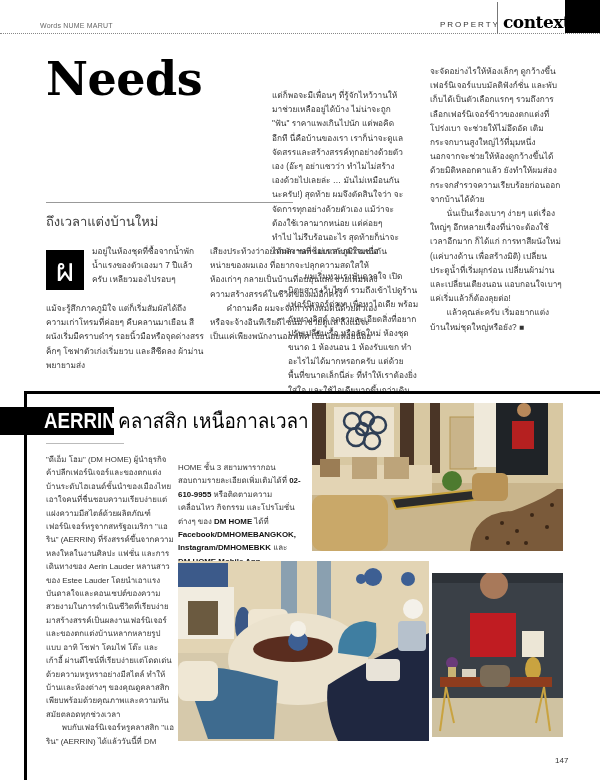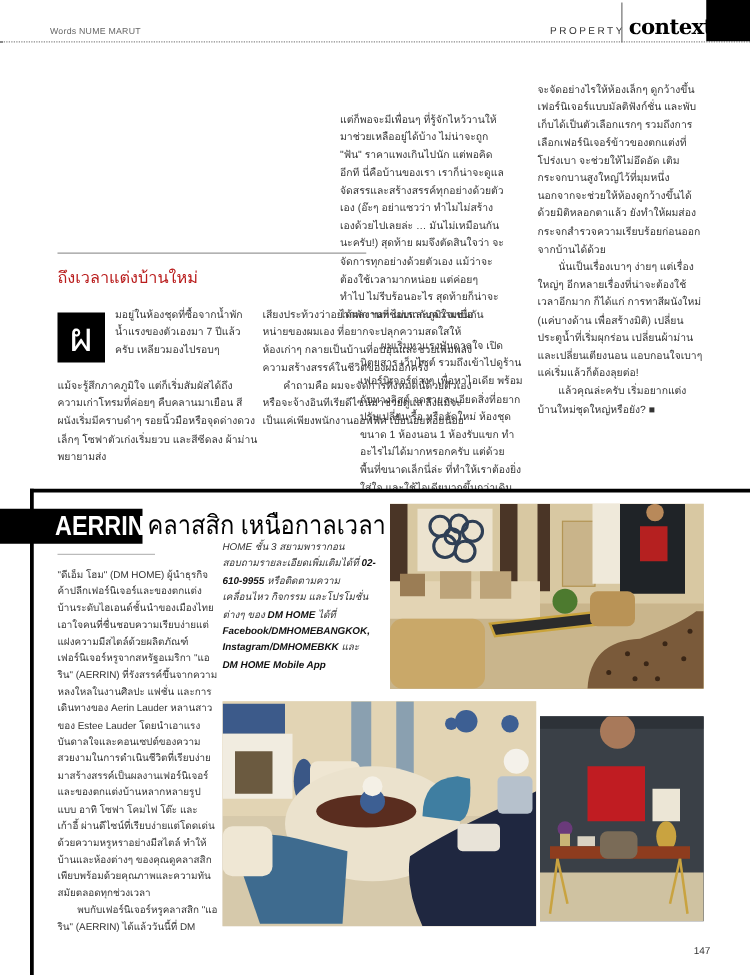--- a/index.html
+++ b/index.html
@@ -6,62 +6,63 @@
   body{width:600px;height:780px;position:relative;overflow:hidden;font-family:"DejaVu Sans",sans-serif;color:#222;}
   .abs{position:absolute;}
   .header-byline{left:40px;top:22px;font-size:7px;color:#666;letter-spacing:0.2px;font-family:"Liberation Sans",sans-serif;}
   .header-dots{left:0;top:33px;width:600px;border-top:1px dotted #888;}
   .header-section{left:440px;top:20px;font-size:8px;letter-spacing:2px;color:#333;font-family:"Liberation Sans",sans-serif;}
   .header-divider{left:497px;top:2px;width:1px;height:32px;background:#777;}
   .header-context{left:503px;top:12px;font-family:"DejaVu Serif",serif;font-weight:bold;font-size:17px;color:#000;letter-spacing:-0.5px;}
   .header-block{left:565px;top:0;width:35px;height:33px;background:#000;}
   .title{left:46px;top:58px;font-family:"DejaVu Serif",serif;font-weight:bold;font-size:46px;line-height:42px;color:#000;letter-spacing:-0.5px;}
   .title-rule{left:46px;top:202px;width:247px;border-top:1px solid #999;}
-  .subtitle{left:46px;top:211px;font-size:13px;color:#b91c1c;font-family:"Liberation Sans",sans-serif;}
+  .subtitle{left:46px;top:211px;font-size:13px;color:#404040;font-family:"Liberation Sans",sans-serif;}
   .col{font-family:"Liberation Sans",sans-serif;font-size:8.3px;line-height:14.2px;color:#333;}
   .dropcap{left:46px;top:250px;width:38px;height:40px;background:#000;color:#fff;font-size:32px;line-height:40px;text-align:center;font-family:"Liberation Sans",sans-serif;}
   .col1a{left:92px;top:244px;width:112px;}
   .col1b{left:46px;top:301px;width:160px;}
   .col2{left:210px;top:244px;width:172px;}
   .col3a{left:272px;top:77px;width:132px;margin-top:11px;}
   .col3b{left:288px;top:259px;width:132px;margin-top:10px;}
   .col4{left:430px;top:64px;width:134px;}
   .frame-top{left:24px;top:391px;width:576px;height:3px;background:#000;}
   .frame-left{left:24px;top:391px;width:3px;height:389px;background:#000;}
   .aerrin-bar{left:0;top:407px;width:114px;height:28px;background:#000;}
   .aerrin-word{left:44px;top:407px;color:#fff;font-family:"Liberation Sans",sans-serif;font-weight:bold;font-size:22px;line-height:28px;transform:scaleX(0.85);transform-origin:left;}
   .aerrin-thai{left:118px;top:407px;color:#000;font-family:"Liberation Sans",sans-serif;font-size:21px;line-height:28px;transform:scaleX(0.9);transform-origin:left;}
   .aerrin-underline{left:46px;top:443px;width:78px;border-top:1px solid #bbb;}
   .col5{left:46px;top:453px;width:128px;font-size:7.9px;line-height:13.4px;}
-  .col6{left:178px;top:431px;width:128px;font-size:7.9px;line-height:13.4px;font-style:italic;}
+  .col6{left:178px;top:461px;width:128px;font-size:7.9px;line-height:13.4px;}
   .bold{font-weight:bold;color:#111;}
   .photo{overflow:hidden;}
   .photo1{left:312px;top:403px;width:251px;height:148px;background:linear-gradient(180deg,#d9c79f 0%,#cdb98f 40%,#b89c6a 100%);}
   .photo2{left:178px;top:561px;width:251px;height:180px;background:linear-gradient(180deg,#e1d3b6 0%,#d6c8aa 45%,#cfc2a5 100%);}
   .photo3{left:432px;top:573px;width:131px;height:164px;background:#3b4148;}
   .pagenum{left:555px;top:756px;font-size:8px;color:#333;font-family:"Liberation Sans",sans-serif;}
 </style>
 </head>
 <body>
 
 <div class="abs header-byline">Words NUME MARUT</div>
 <div class="abs header-dots"></div>
 <div class="abs header-section">PROPERTY</div>
 <div class="abs header-divider"></div>
 <div class="abs header-context">context</div>
 <div class="abs header-block"></div>
 
 <div class="abs title">
+  <div>Needs</div>
 </div>
 <div class="abs title-rule"></div>
 <div class="abs subtitle">ถึงเวลาแต่งบ้านใหม่</div>
 
 <div class="abs dropcap">ผ</div>
 <div class="abs col col1a">มอยู่ในห้องชุดที่ซื้อจากน้ำพักน้ำแรงของตัวเองมา 7 ปีแล้วครับ เหลียวมองไปรอบๆ</div>
-<div class="abs col col1b">แม้จะรู้สึกภาคภูมิใจ แต่ก็เริ่มสัมผัสได้ถึงความเก่าโทรมที่ค่อยๆ คืบคลานมาเยือน สีผนังเริ่มมีคราบดำๆ รอยนิ้วมือหรือจุดด่างดวงเล็กๆ โซฟาตัวเก่งเริ่มยวบ และสีซีดลง ผ้าม่านพยายามส่ง</div>
+<div class="abs col col1b">แม้จะรู้สึกภาคภูมิใจ แต่ก็เริ่มสัมผัสได้ถึงความเก่าโทรมที่ค่อยๆ คืบคลานมาเยือน สีผนังเริ่มมีคราบดำๆ รอยนิ้วมือหรือจุดด่างสรรค็กๆ โซฟาตัวเก่งเริ่มยวบ และสีซีดลง ผ้าม่านพยายามส่ง</div>
 <div class="abs col col2" style="white-space:pre-line">เสียงประท้วงว่าอยากพัก ฯลฯ ไม่เรากับความเบื่อหน่ายของผมเอง ที่อยากจะปลุกความสดใสให้ห้องเก่าๆ กลายเป็นบ้านที่อบอุ่นและช่วยเพิ่มพลังความสร้างสรรค์ในชีวิตของผมอีกครั้ง
 　　คำถามคือ ผมจะจัดการทั้งหมดนี้ด้วยตัวเอง หรือจะจ้างอินทีเรียดีไซน์มาช่วยดูแล ถึงแม้จะเป็นแค่เพียงพนักงานออฟฟิศ เบี้ยน้อยหอยน้อย</div>
 <div class="abs col col3a">แต่ก็พอจะมีเพื่อนๆ ที่รู้จักไหว้วานให้มาช่วยเหลืออยู่ได้บ้าง ไม่น่าจะถูก "ฟัน" ราคาแพงเกินไปนัก แต่พอคิดอีกที นี่คือบ้านของเรา เราก็น่าจะดูแล จัดสรรและสร้างสรรค์ทุกอย่างด้วยตัวเอง (อ๊ะๆ อย่าแซวว่า ทำไมไม่สร้างเองด้วยไปเลยล่ะ … มันไม่เหมือนกันนะครับ!) สุดท้าย ผมจึงตัดสินใจว่า จะจัดการทุกอย่างด้วยตัวเอง แม้ว่าจะต้องใช้เวลามากหน่อย แต่ค่อยๆ ทำไป ไม่รีบร้อนอะไร สุดท้ายก็น่าจะได้ผลงานที่ชอบและภูมิใจเช่นกัน</div>
 <div class="abs col col3b">　　ผมเริ่มหาแรงบันดาลใจ เปิดนิตยสาร เว็บไซต์ รวมถึงเข้าไปดูร้านเฟอร์นิเจอร์ต่างๆ เพื่อหาไอเดีย พร้อมกับทางลิสต์ จดรายละเอียดสิ่งที่อยากปรับเปลี่ยน รื้อ หรือจัดใหม่ ห้องชุดขนาด 1 ห้องนอน 1 ห้องรับแขก ทำอะไรไม่ได้มากหรอกครับ แต่ด้วยพื้นที่ขนาดเล็กนี่ล่ะ ที่ทำให้เราต้องยิ่งใส่ใจ และใช้ไอเดียมากขึ้นกว่าเดิม</div>
 <div class="abs col col4" style="white-space:pre-line">จะจัดอย่างไรให้ห้องเล็กๆ ดูกว้างขึ้น เฟอร์นิเจอร์แบบมัลติฟังก์ชั่น และพับเก็บได้เป็นตัวเลือกแรกๆ รวมถึงการเลือกเฟอร์นิเจอร์ข้าวของตกแต่งที่โปร่งเบา จะช่วยให้ไม่อึดอัด เติมกระจกบานสูงใหญ่ไว้ที่มุมหนึ่ง นอกจากจะช่วยให้ห้องดูกว้างขึ้นได้ด้วยมิติหลอกตาแล้ว ยังทำให้ผมส่องกระจกสำรวจความเรียบร้อยก่อนออกจากบ้านได้ด้วย
 　　นั่นเป็นเรื่องเบาๆ ง่ายๆ แต่เรื่องใหญ่ๆ อีกหลายเรื่องที่น่าจะต้องใช้เวลาอีกมาก ก็ได้แก่ การทาสีผนังใหม่ (แค่บางด้าน เพื่อสร้างมิติ) เปลี่ยนประตูน้ำที่เริ่มผุกร่อน เปลี่ยนผ้าม่าน และเปลี่ยนเตียงนอน แอบกอนใจเบาๆ แค่เริ่มแล้วก็ต้องลุยต่อ!
 　　แล้วคุณล่ะครับ เริ่มอยากแต่งบ้านใหม่ชุดใหญ่หรือยัง? ■</div>
 
 <div class="abs frame-top"></div>
 <div class="abs frame-left"></div>

